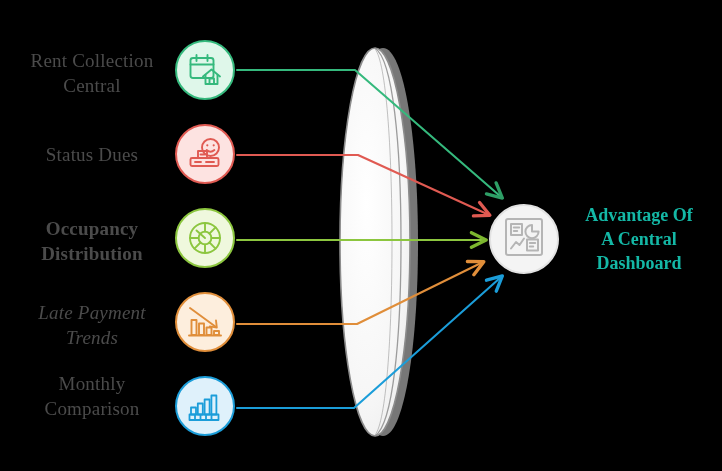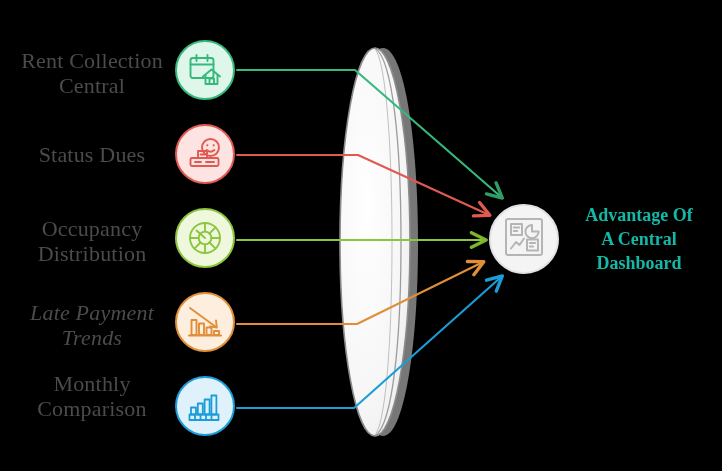--- a/index.html
+++ b/index.html
@@ -28,21 +28,21 @@
   }
 
   
   .row-label {
     position: absolute;
     width: 168px;
     left: 8px;
     text-align: center;
     color: #4b4b4b;
     font-family: "Liberation Serif", serif;
-    font-size: 22px;
+    font-size: 19px;
     line-height: 25px;
     letter-spacing: .2px;
   }
 
   
   .badge {
     position: absolute;
     width: 60px;
     height: 60px;
     border-radius: 50%;
@@ -131,21 +131,21 @@
 
   <div class="row-label" style="top:48px;">
     <div>Rent Collection</div>
     <div>Central</div>
   </div>
 
   <div class="row-label" style="top:142px;">
     <div>Status Dues</div>
   </div>
 
-  <div class="row-label" style="top:216px;">
+  <div class="row-label" style="top:216px;font-weight:bold;">
     <div>Occupancy</div>
     <div>Distribution</div>
   </div>
 
   <div class="row-label" style="top:300px;font-style:italic;">
     <div>Late Payment</div>
     <div>Trends</div>
   </div>
 
   <div class="row-label" style="top:371px;">

